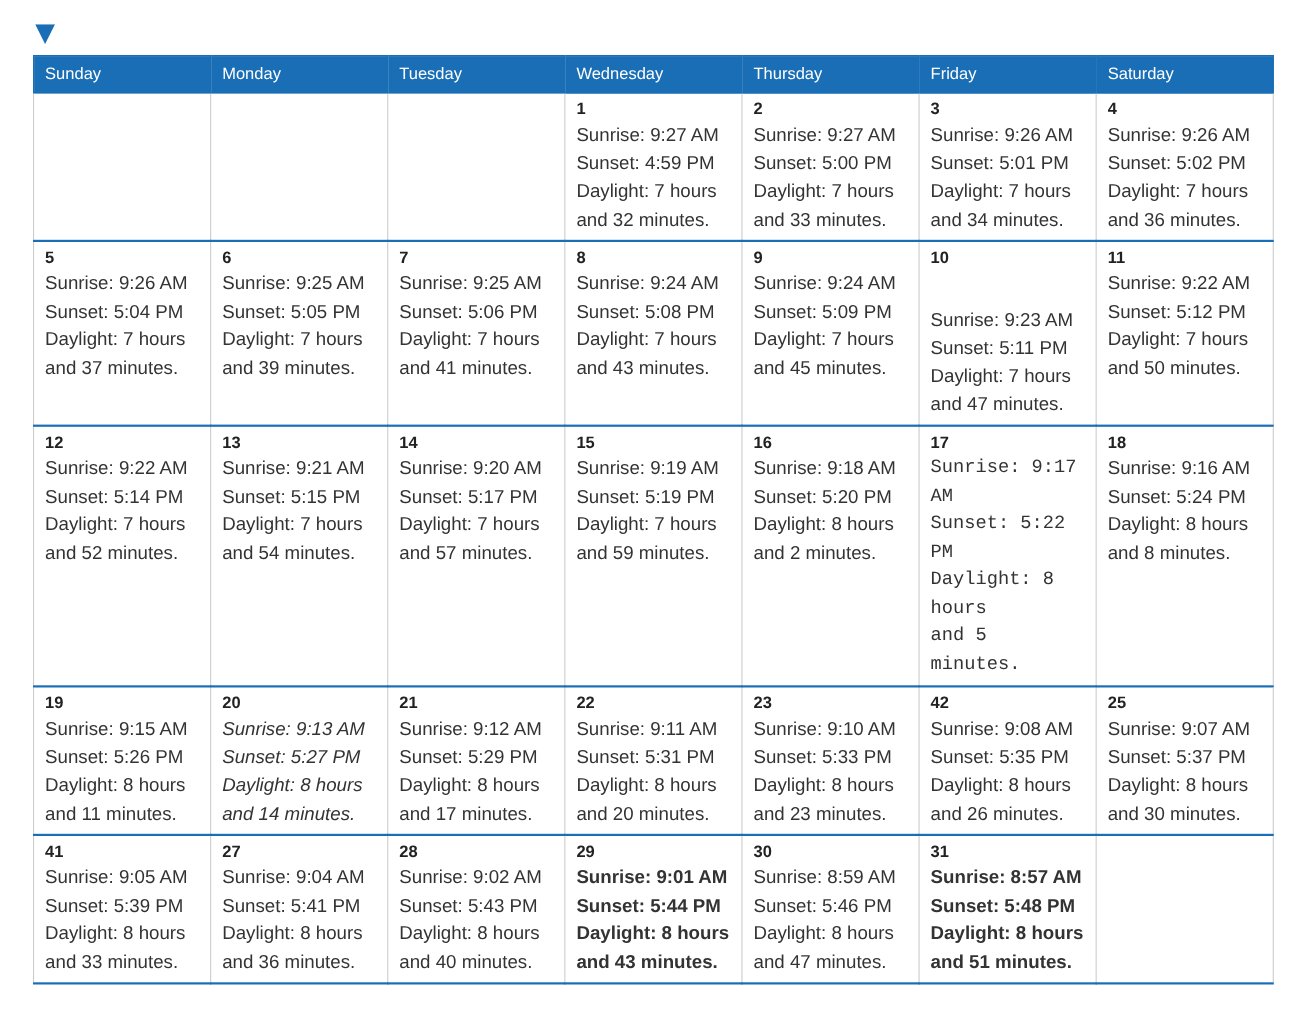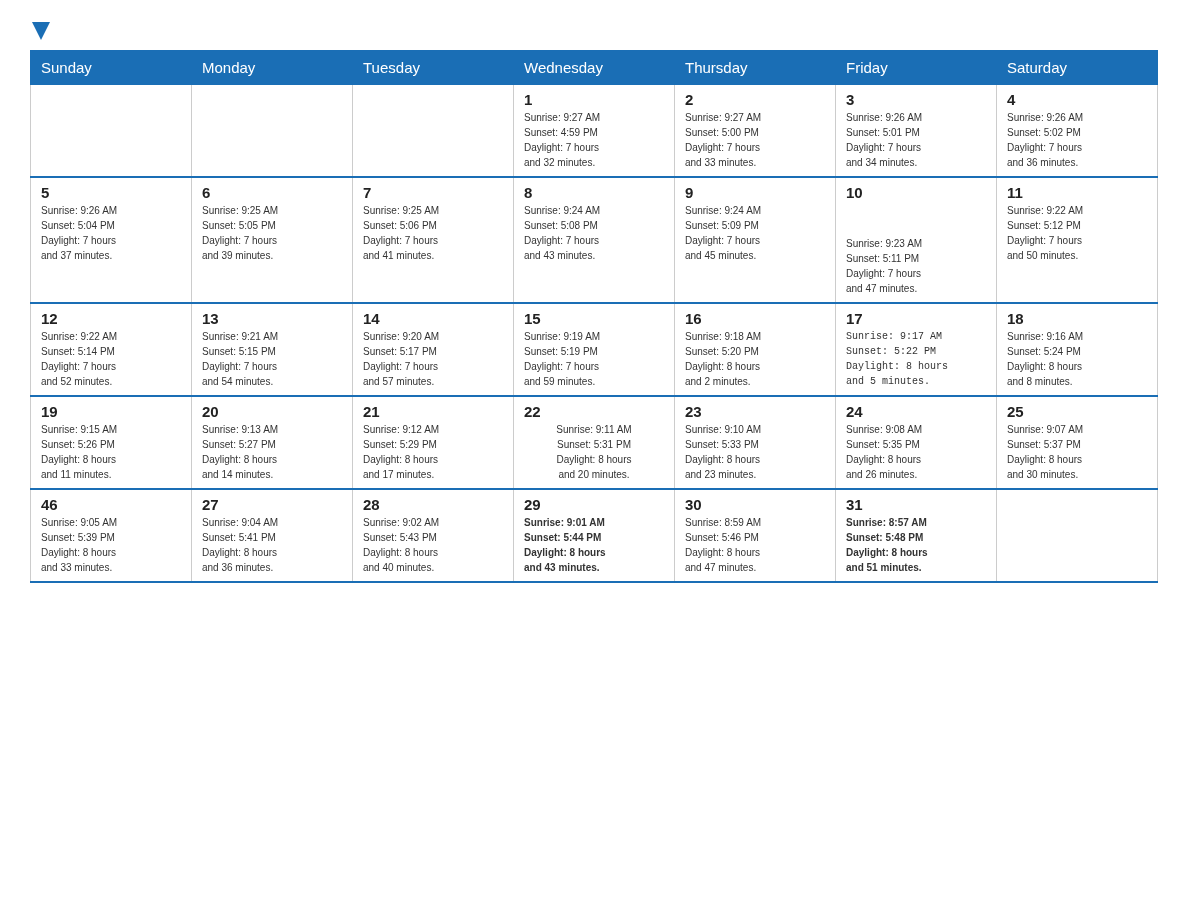--- a/index.html
+++ b/index.html
@@ -71,21 +71,21 @@
     .calendar tbody tr {
       border-bottom: 2px solid #1a6eb5;
     }
     .day-number {
       font-size: 15px;
       font-weight: bold;
       color: #222;
       margin-bottom: 2px;
     }
     .day-info {
-      font-size: 10px;
+      font-size: 17px;
       color: #333;
       line-height: 1.5;
     }
     .empty-cell {
       background: #fff;
     }
   </style>
 </head>
 <body>
 
@@ -258,64 +258,64 @@
       <tr>
         <td>
           <div class="day-number">19</div>
           <div class="day-info" style="white-space: pre-line;">Sunrise: 9:15 AM
 Sunset: 5:26 PM
 Daylight: 8 hours
 and 11 minutes.</div>
         </td>
         <td>
           <div class="day-number">20</div>
-          <div class="day-info" style="white-space: pre-line;">Sunrise: 9:13 AM
+          <div class="day-info" style="white-space: pre-line; font-style: italic;">Sunrise: 9:13 AM
 Sunset: 5:27 PM
 Daylight: 8 hours
 and 14 minutes.</div>
         </td>
         <td>
           <div class="day-number">21</div>
           <div class="day-info" style="white-space: pre-line;">Sunrise: 9:12 AM
 Sunset: 5:29 PM
 Daylight: 8 hours
 and 17 minutes.</div>
         </td>
         <td>
           <div class="day-number">22</div>
-          <div class="day-info" style="white-space: pre-line; text-align: center;">Sunrise: 9:11 AM
+          <div class="day-info" style="white-space: pre-line;">Sunrise: 9:11 AM
 Sunset: 5:31 PM
 Daylight: 8 hours
 and 20 minutes.</div>
         </td>
         <td>
           <div class="day-number">23</div>
           <div class="day-info" style="white-space: pre-line;">Sunrise: 9:10 AM
 Sunset: 5:33 PM
 Daylight: 8 hours
 and 23 minutes.</div>
         </td>
         <td>
-          <div class="day-number">24</div>
+          <div class="day-number">42</div>
           <div class="day-info" style="white-space: pre-line;">Sunrise: 9:08 AM
 Sunset: 5:35 PM
 Daylight: 8 hours
 and 26 minutes.</div>
         </td>
         <td>
           <div class="day-number">25</div>
           <div class="day-info" style="white-space: pre-line;">Sunrise: 9:07 AM
 Sunset: 5:37 PM
 Daylight: 8 hours
 and 30 minutes.</div>
         </td>
       </tr>
       <tr>
         <td>
-          <div class="day-number">46</div>
+          <div class="day-number">41</div>
           <div class="day-info" style="white-space: pre-line;">Sunrise: 9:05 AM
 Sunset: 5:39 PM
 Daylight: 8 hours
 and 33 minutes.</div>
         </td>
         <td>
           <div class="day-number">27</div>
           <div class="day-info" style="white-space: pre-line;">Sunrise: 9:04 AM
 Sunset: 5:41 PM
 Daylight: 8 hours

